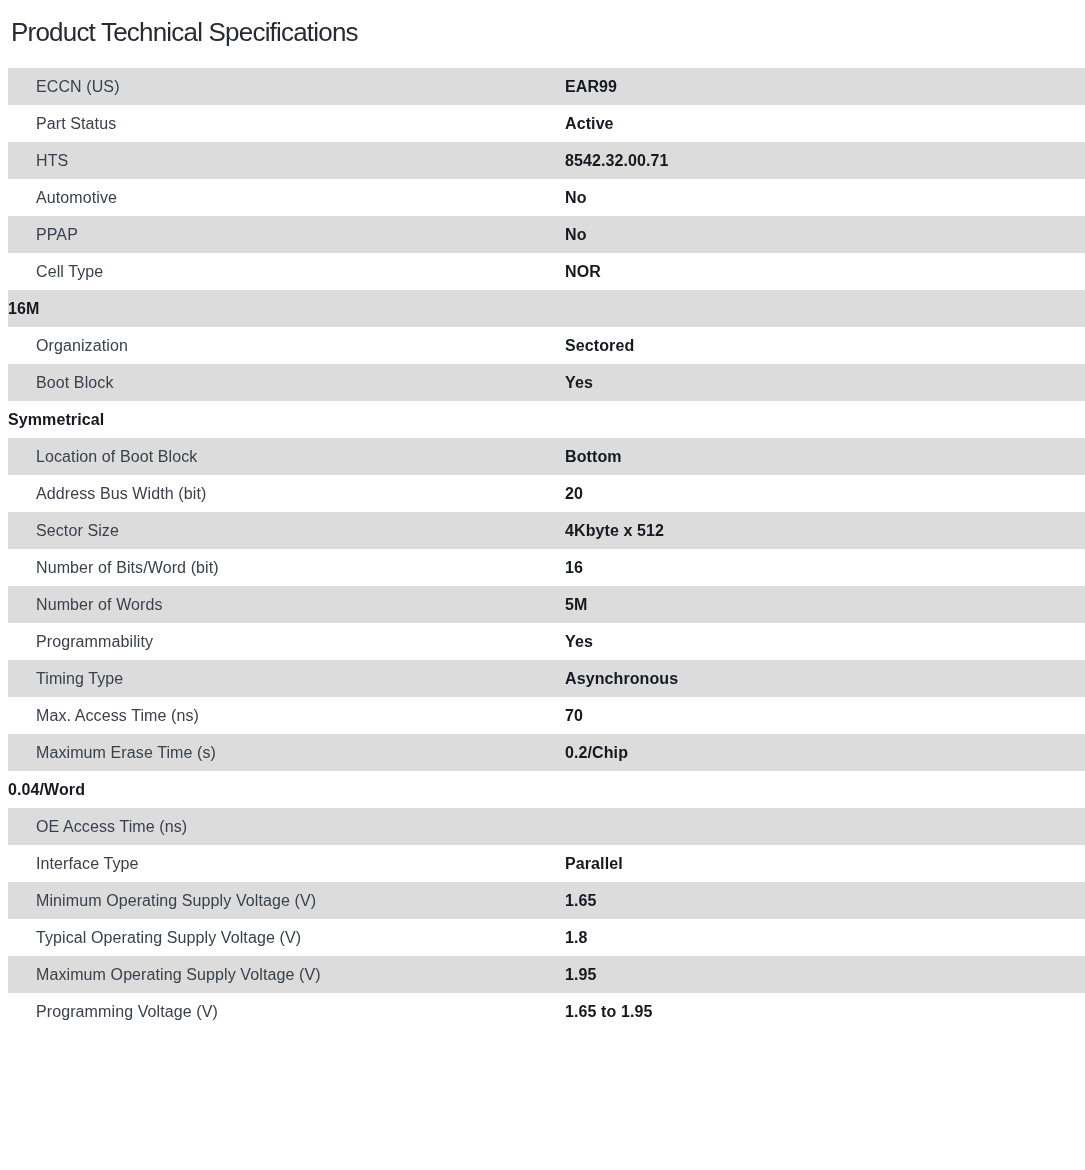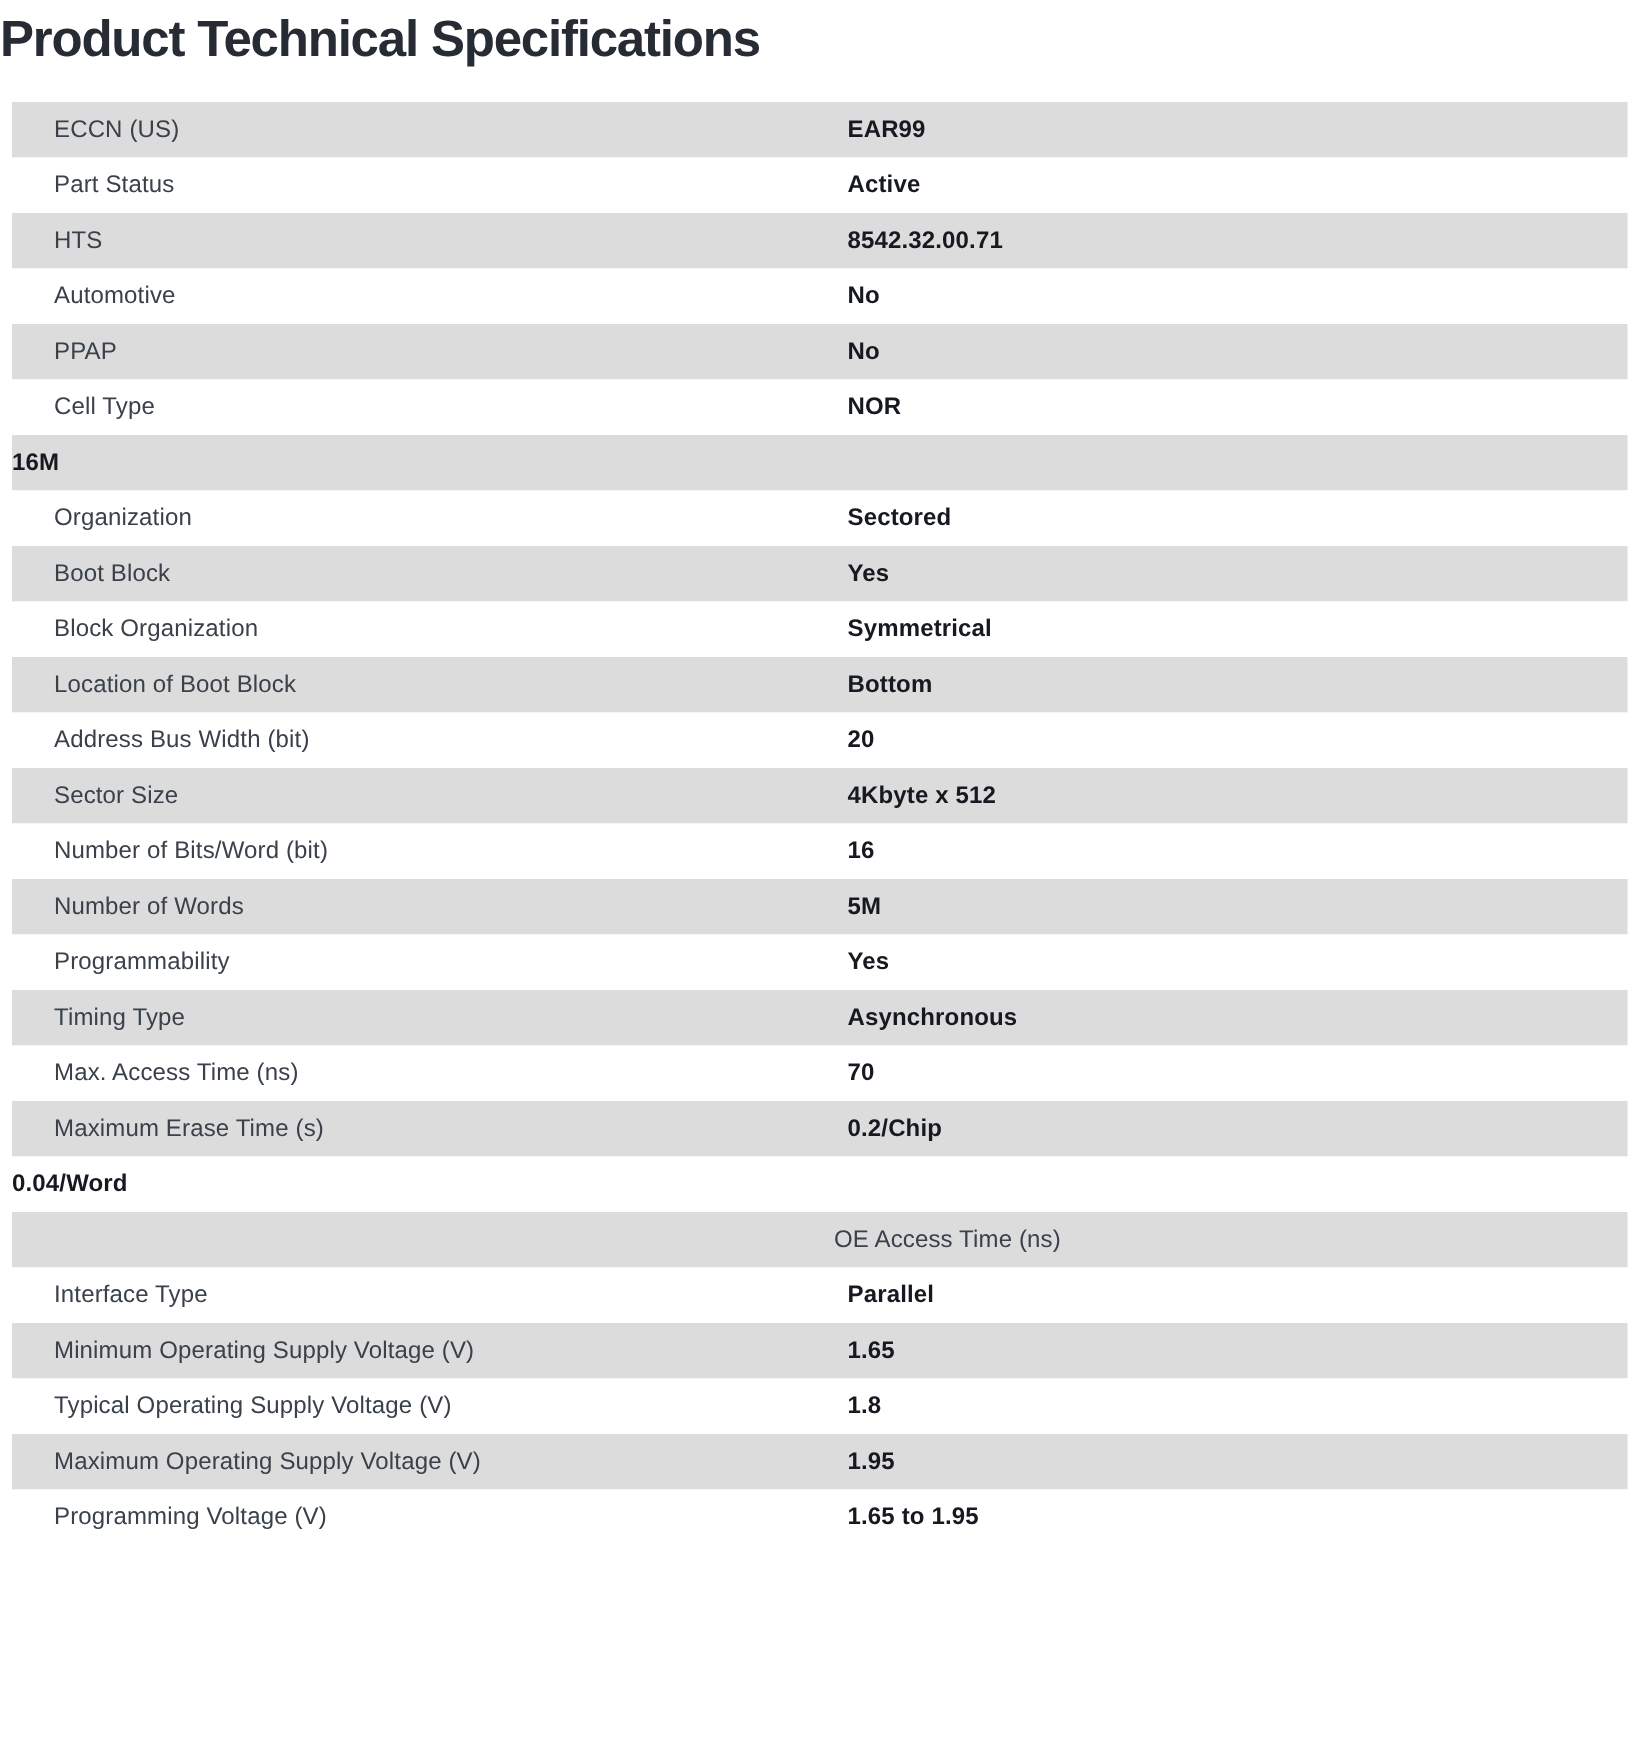--- a/index.html
+++ b/index.html
@@ -19,39 +19,38 @@
   body {
     width: 1085px;
     height: 1170px;
     position: relative;
     overflow: hidden;
   }
   .page-title {
     position: absolute;
     top: 6px;
     left: 0;
-    margin: 0;
-    font-size: 34px;
-    font-weight: 700;
+    margin: 11px;
+    font-size: 26px;
+    font-weight: 400;
     letter-spacing: -0.8px;
     color: var(--title-text);
     line-height: 1.2;
   }
   .spec-table {
     position: absolute;
     top: 68px;
     left: 8px;
     width: 1077px;
   }
   .spec-row {
     display: flex;
     align-items: center;
     height: 37px;
     background: var(--page-bg);
-    justify-content: flex-end;
   }
   .spec-row.alt {
     background: var(--row-alt-bg);
   }
   .spec-label {
     width: 557px;
     padding-left: 28px;
     font-size: 16px;
     font-weight: 400;
     color: var(--label-text);
@@ -113,21 +112,20 @@
     <div class="spec-label">Organization</div>
     <div class="spec-value">Sectored</div>
   </div>
 
   <div class="spec-row alt">
     <div class="spec-label">Boot Block</div>
     <div class="spec-value">Yes</div>
   </div>
 
   <div class="spec-row">
-    <div class="spec-label">Block Organization</div>
     <div class="spec-value">Symmetrical</div>
   </div>
 
   <div class="spec-row alt">
     <div class="spec-label">Location of Boot Block</div>
     <div class="spec-value">Bottom</div>
   </div>
 
   <div class="spec-row">
     <div class="spec-label">Address Bus Width (bit)</div>

